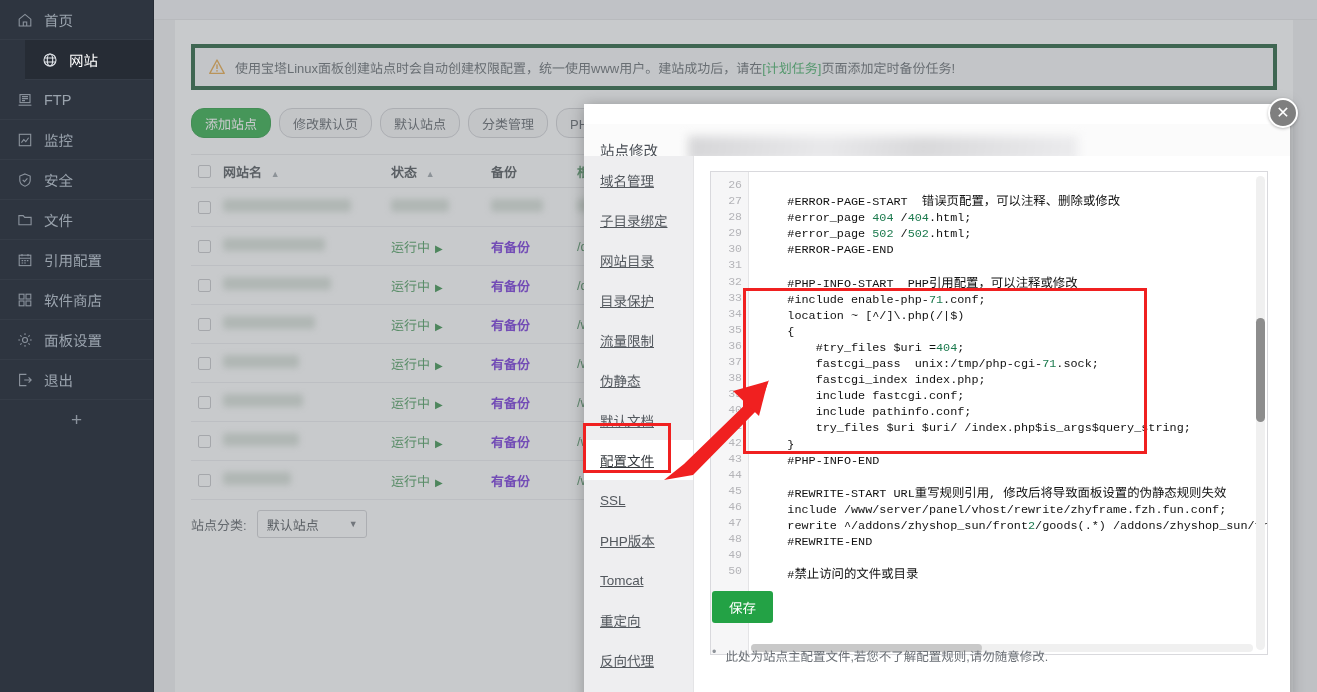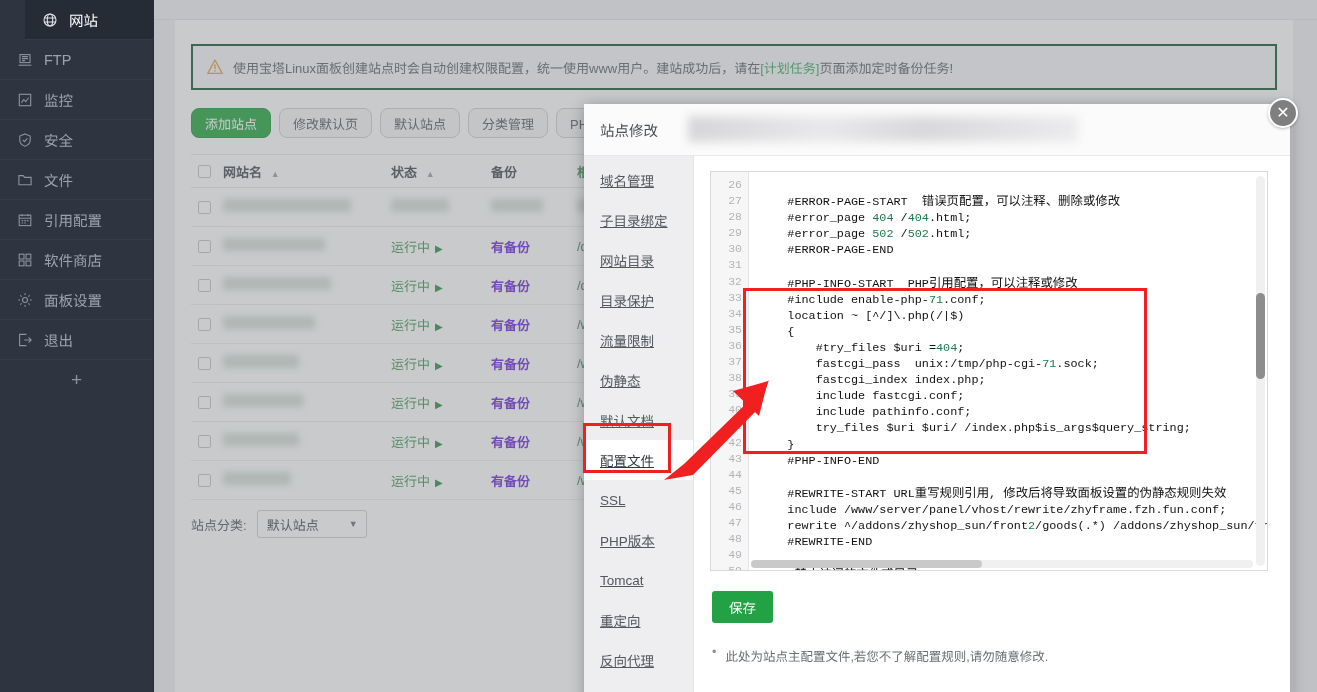--- a/index.html
+++ b/index.html
@@ -46,33 +46,33 @@
     position: absolute; left: 154px; top: 0; right: 0; height: 20px;
     background: #f2f2f4; border-bottom: 1px solid #e3e3e6;
   }
   .content-card {
     position: absolute; left: 175px; top: 20px; width: 1118px; bottom: 0;
     background: #fff;
   }
 
   .alert {
     margin: 24px 16px 0 16px; height: 46px;
-    background: #f7f7f8; border: 2px solid #14532d;
+    background: #f7f7f8; border: 4px solid #14532d;
     display: flex; align-items: center; padding: 0 14px;
     font-size: 13px; color: #5b6166;
   }
   .warn-ico { margin-right: 10px; flex: 0 0 16px; }
   .warn-ico svg { display: block; }
   .alert-link { color: #3aa95e; }
 
   .btnbar { margin: 18px 16px 0 16px; display: flex; gap: 8px; }
   .btn {
     height: 30px; padding: 0 13px; font-size: 13px;
     border: 1px solid #cfcfd3; background: #f6f6f7; color: #54595f;
-    border-radius: 8px; display: inline-flex; align-items: center;
+    border-radius: 13px; display: inline-flex; align-items: center;
     cursor: pointer; white-space: nowrap;
   }
   .btn.primary { background: #20a53a; border-color: #1c9634; color: #fff; }
 
   
   .tbl { margin: 16px 16px 0 16px; width: calc(100% - 32px); font-size: 13px; }
   .tbl-head {
     display: flex; align-items: center; height: 34px;
     border-top: 1px solid #e9e9eb; border-bottom: 1px solid #e9e9eb;
     color: #44494e; font-weight: bold;
@@ -119,21 +119,21 @@
   }
 
   
   .modal {
     position: absolute; left: 584px; top: 104px; width: 706px; height: 600px;
     background: #fff; box-shadow: 0 1px 14px rgba(0,0,0,.28);
   }
   .modal-title {
     height: 52px; background: #fbfbfb; border-bottom: 1px solid #e9e9eb;
     display: flex; align-items: center; padding-left: 16px;
-    font-size: 14.5px; color: #4b5057; position: relative; overflow: hidden;
+    font-size: 14.5px; color: #4b5057; position: relative; overflow: hidden; margin-top: 20px;
   }
   .title-blur {
     position: absolute; left: 104px; top: 12px; width: 390px; height: 26px;
     background: linear-gradient(100deg,#d6d6d8,#e9e9eb 35%,#d9d9db 60%,#ececee);
     filter: blur(5px);
   }
   .modal-close {
     position: absolute; left: 1268px; top: 98px; width: 30px; height: 30px;
     border-radius: 50%; background: #7f7f7f; border: 2px solid #fff;
     display: flex; align-items: center; justify-content: center;
@@ -149,21 +149,21 @@
   }
   .m-side-item {
     height: 40px; display: flex; align-items: center; padding-left: 16px;
     font-size: 13.5px; color: #53585e; cursor: pointer; text-decoration: underline;
   }
   .m-side-item.active { background: #ffffff; color: #33383d; }
 
   .m-main { flex: 1; position: relative; background: #fff; }
 
   .editor-wrap {
-    position: absolute; left: 16px; top: 15px; right: 22px; height: 400px;
+    position: absolute; left: 16px; top: 15px; right: 22px; height: 484px;
     border: 1px solid #d9d9dd; background: #fff; overflow: hidden;
   }
   .editor { position: absolute; inset: 0; display: flex; }
   .gutter {
     width: 38px; flex: 0 0 38px; background: #f6f6f7;
     border-right: 1px solid #e4e4e6; padding-top: 5px;
     text-align: right; color: #b4b4b8;
     font-family: "Liberation Mono", "DejaVu Sans Mono", monospace;
     font-size: 11.5px; line-height: 16.1px;
   }
@@ -210,20 +210,29 @@
   #box-menu { left: 583px; top: 423px; width: 88px; height: 50px; }
   .arrow { position: absolute; left: 660px; top: 378px; width: 110px; height: 105px; z-index: 26; pointer-events: none; }
 </style>
 </head>
 <body>
 
 <div id="root">
 
   <div class="sidebar">
     <div id="nav-list">
+        <div class="nav-item">
+          <span class="nav-ico">
+            <svg viewBox="0 0 16 16" fill="none" stroke="currentColor" stroke-width="1.1">
+              <path d="M2.2 7.2 8 2.4l5.8 4.8V14H2.2z"></path>
+              <path d="M6.3 14v-4h3.4v4"></path>
+            </svg>
+          </span>
+          <span>首页</span>
+        </div>
         <div class="nav-item active">
           <span class="nav-ico">
             <svg viewBox="0 0 16 16" fill="none" stroke="currentColor" stroke-width="1.1">
               <circle cx="8" cy="8" r="6"></circle>
               <ellipse cx="8" cy="8" rx="2.7" ry="6"></ellipse>
               <path d="M2.3 6h11.4M2.3 10h11.4"></path>
             </svg>
           </span>
           <span>网站</span>
         </div>

